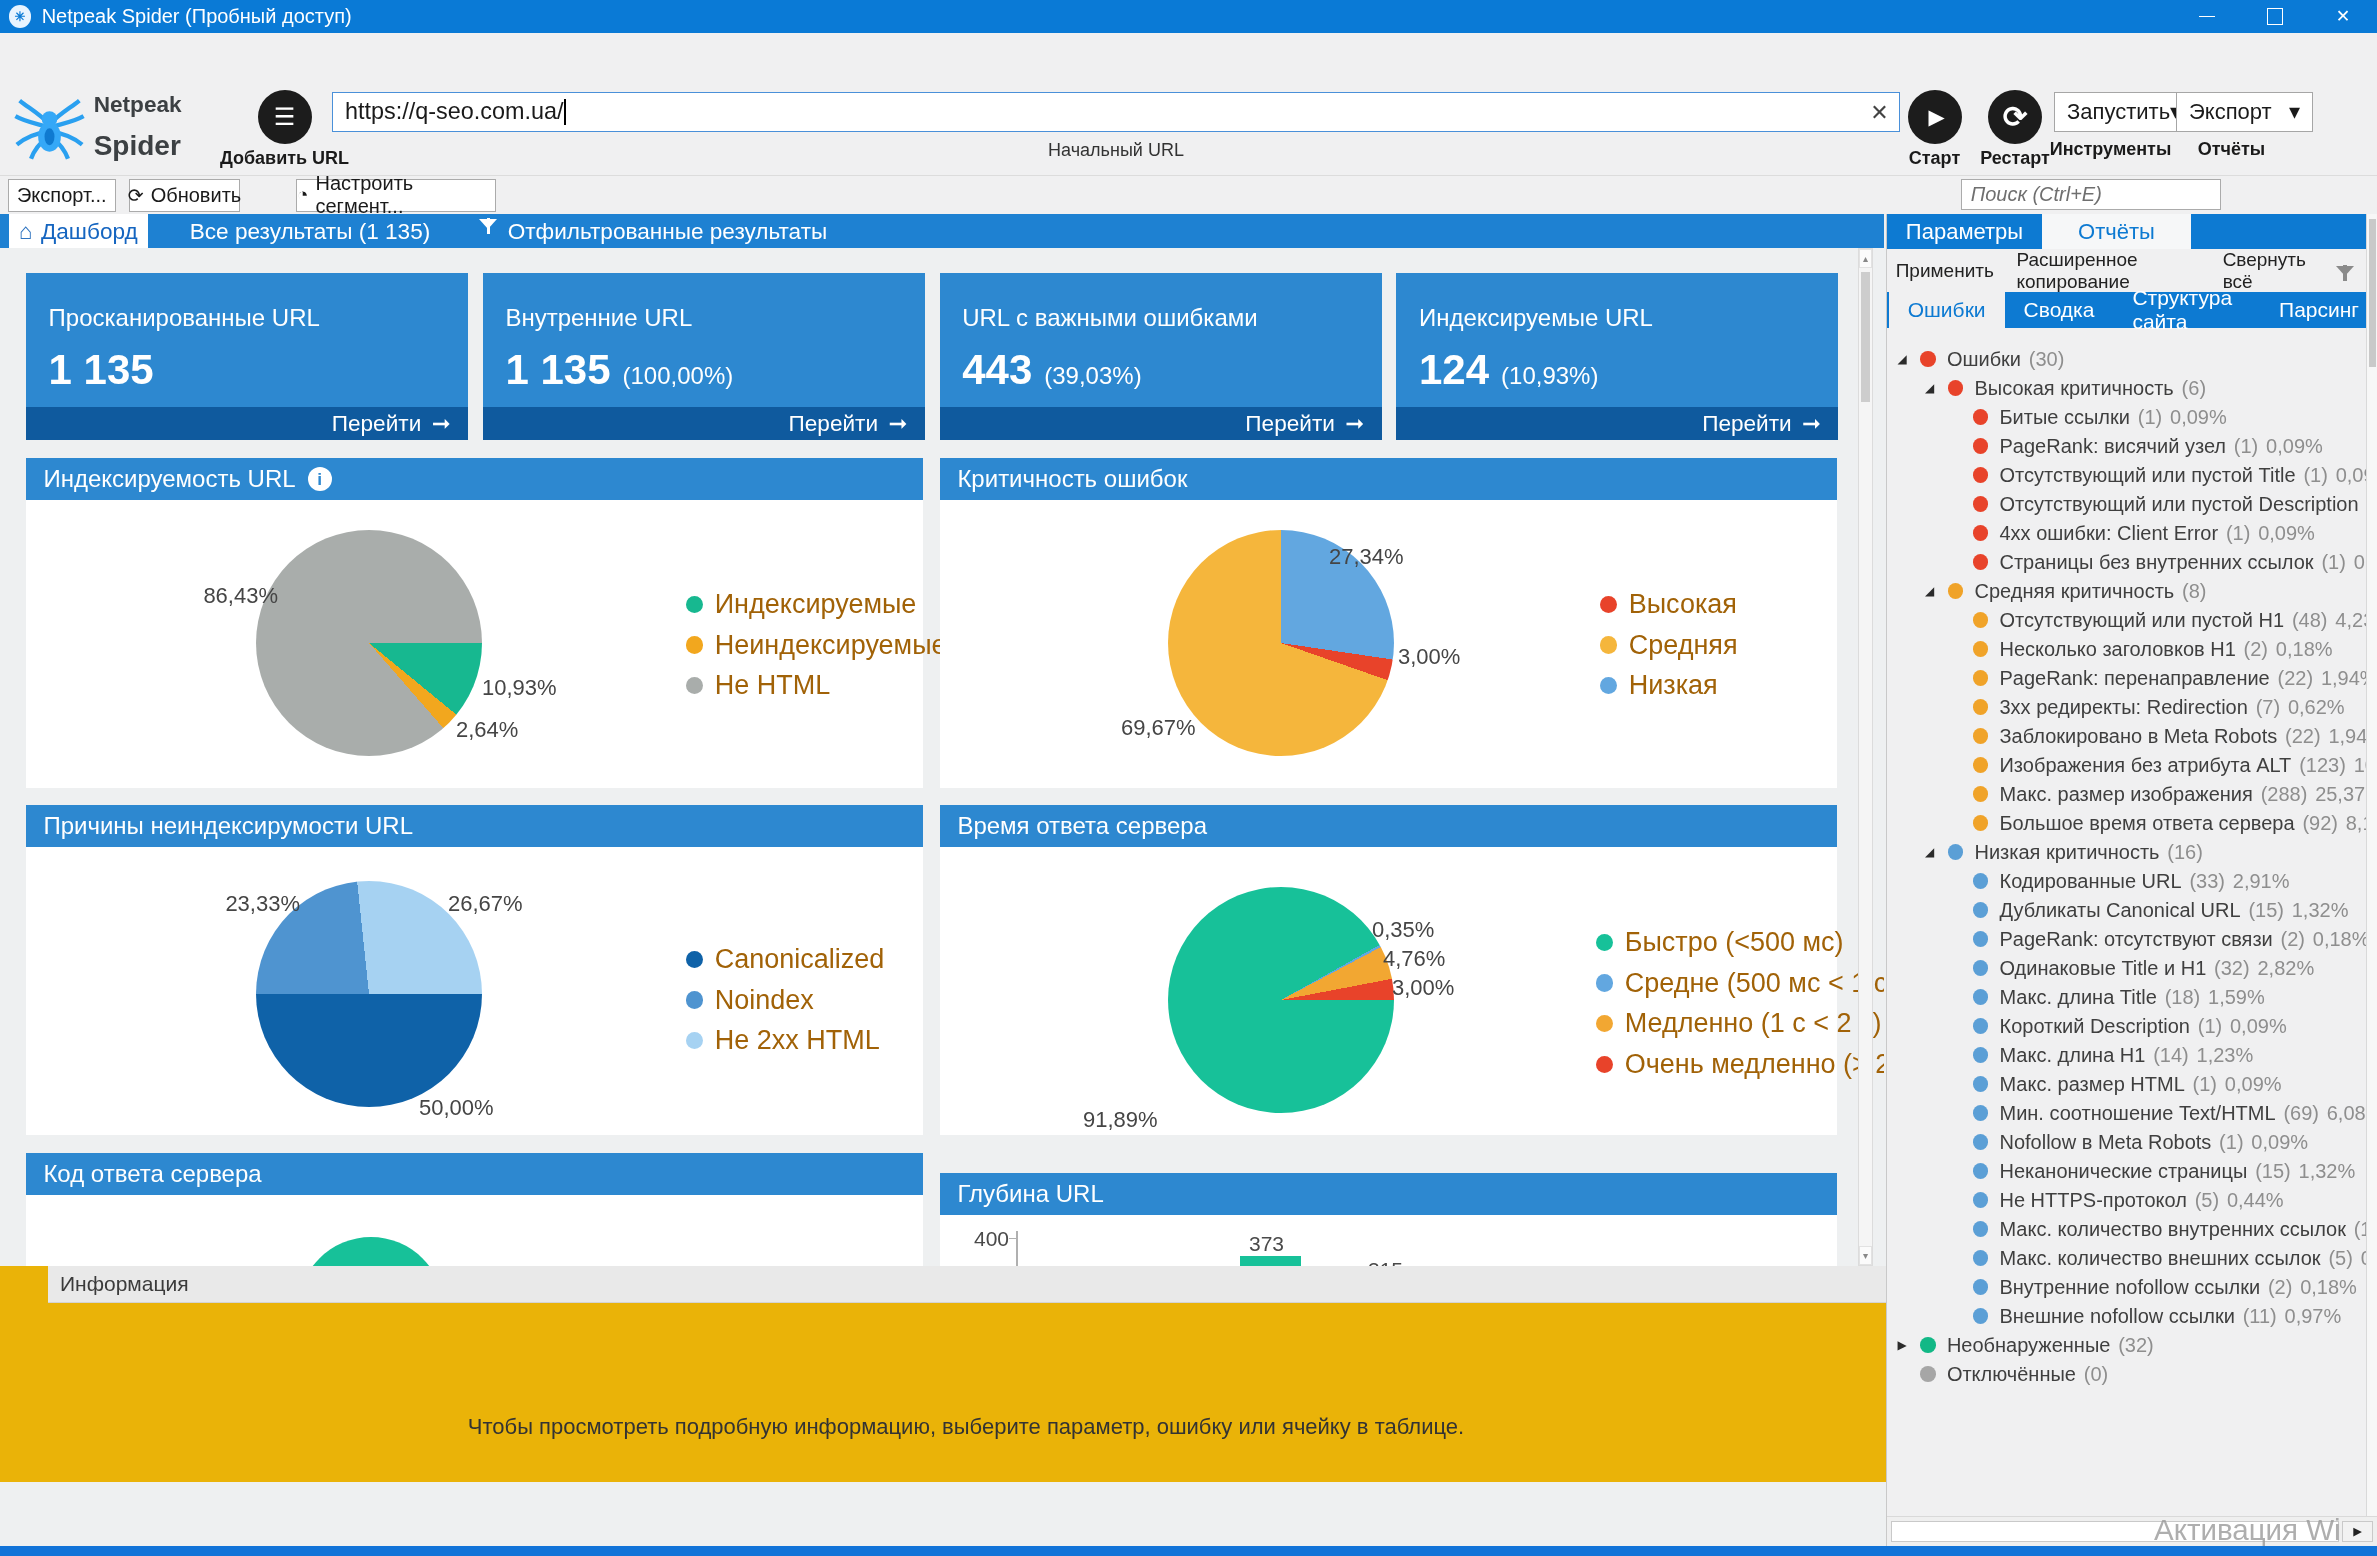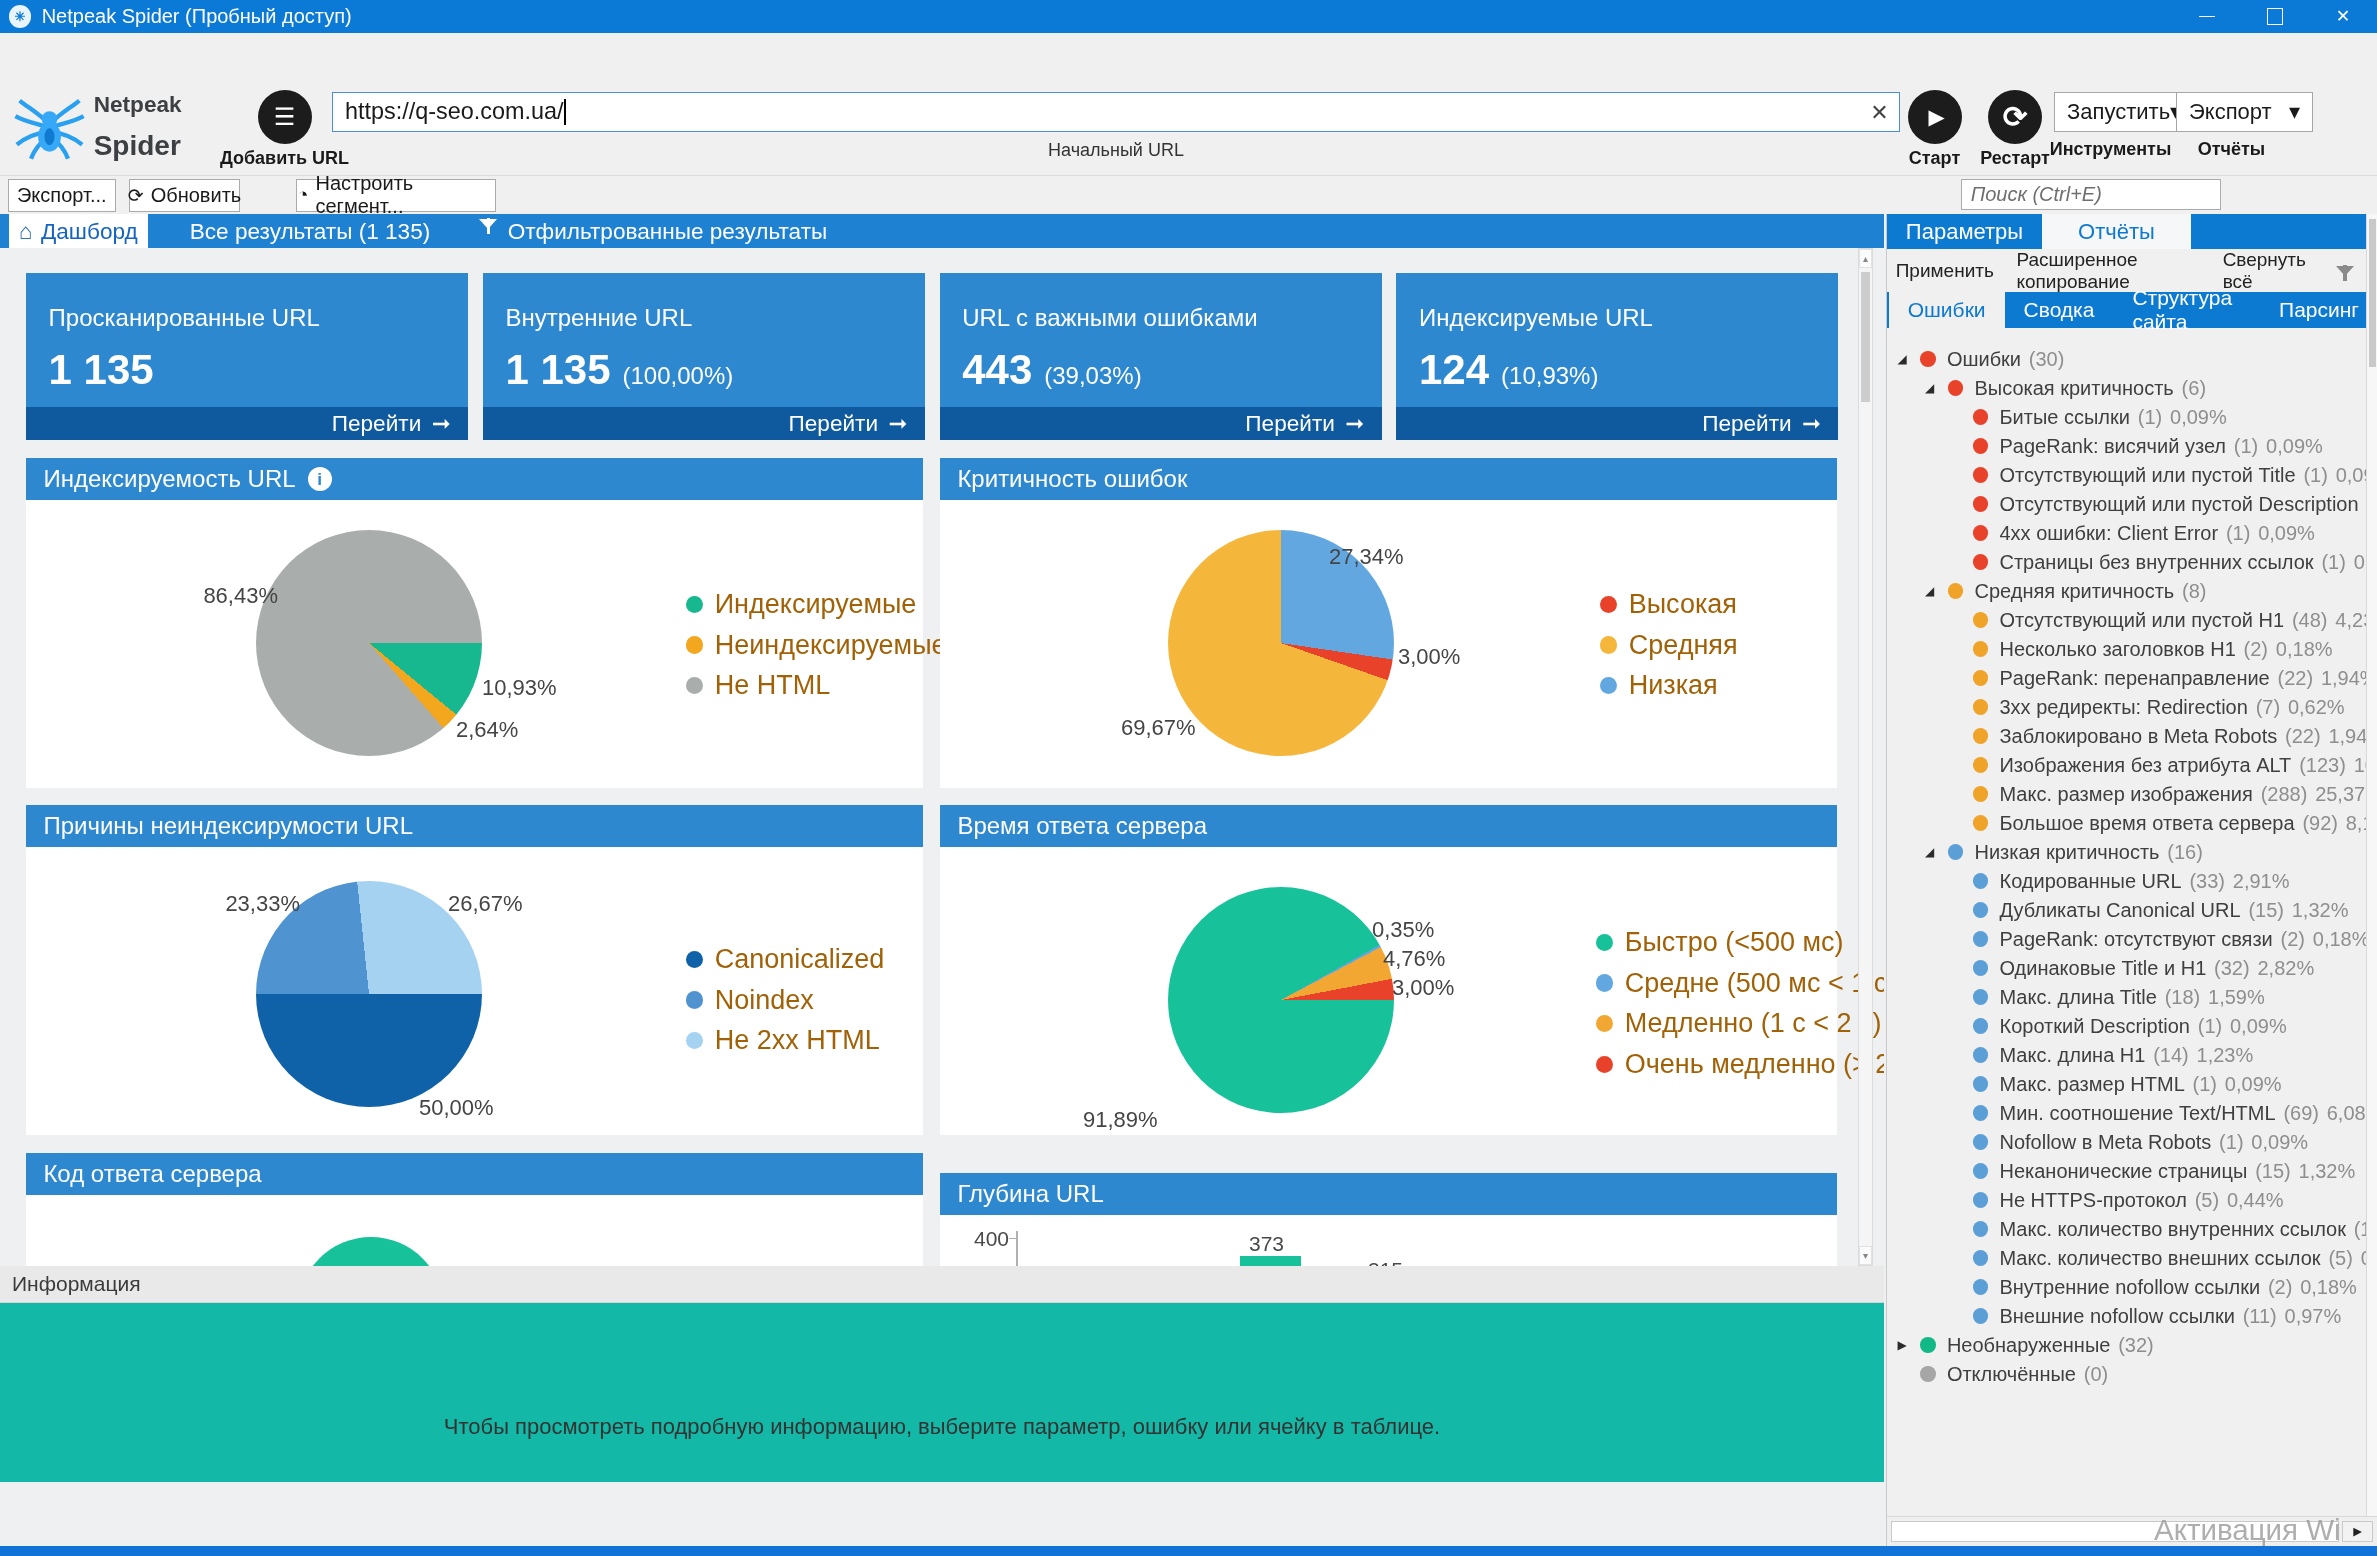--- a/index.html
+++ b/index.html
@@ -74,21 +74,21 @@
   .halfpie{position:absolute;width:146px;height:146px;border-radius:50%;background:#17c199;}
   .axisline{position:absolute;width:1.7px;background:#b0b0b0;}
   .axistick{position:absolute;height:1.7px;background:#b0b0b0;}
   .bar{position:absolute;background:#17c199;}
   .barlabel{position:absolute;font-size:21px;color:#4a4a4a;}
   
   .vscroll{left:1858px;top:248px;width:14.8px;height:1018px;background:#f5f5f5;border:0.9px solid #dcdcdc;box-sizing:border-box;}
   .scr-arrow{position:absolute;left:0;width:13px;height:19px;display:flex;align-items:center;justify-content:center;font-size:8.7px;color:#888;border:0.9px solid #e2e2e2;background:#fbfbfb;box-sizing:border-box;}
   .scr-thumb{position:absolute;left:1.7px;width:9.6px;background:#cdcdcd;}
   
-  .infopanel{left:0;top:1266px;width:1884px;height:216px;background:#14b8a6;}
+  .infopanel{left:0;top:1266px;width:1884px;height:216px;background:#eab308;padding-left:48px;}
   .infohead{height:36px;background:#e9e9e9;border-bottom:0.9px solid #d4d4d4;display:flex;align-items:center;padding-left:12px;font-size:21px;color:#3b3b3b;}
   .infotext{position:absolute;left:0;top:148px;width:100%;text-align:center;font-size:22px;color:#333;}
   
   .rpanel{left:1886px;top:214px;width:491px;height:1332px;background:#f0f0f1;border-left:0.9px solid #c9c9c9;box-sizing:border-box;overflow:hidden;}
   .rtabs{position:absolute;left:0;top:0;width:491px;height:35px;background:#0d7ad2;display:flex;font-size:22px;}
   .rtab{height:35px;display:flex;align-items:center;justify-content:center;}
   .rtab.blue{width:155px;color:#fff;}
   .rtab.active{width:149px;background:#f6f7f8;color:#0d7ad2;}
   .ractions{position:absolute;left:0;top:35px;width:491px;height:43px;display:flex;align-items:center;gap:22.6px;padding-left:8.7px;font-size:19px;color:#222;box-sizing:border-box;}
   .ricon{margin-left:auto;margin-right:24px;}

